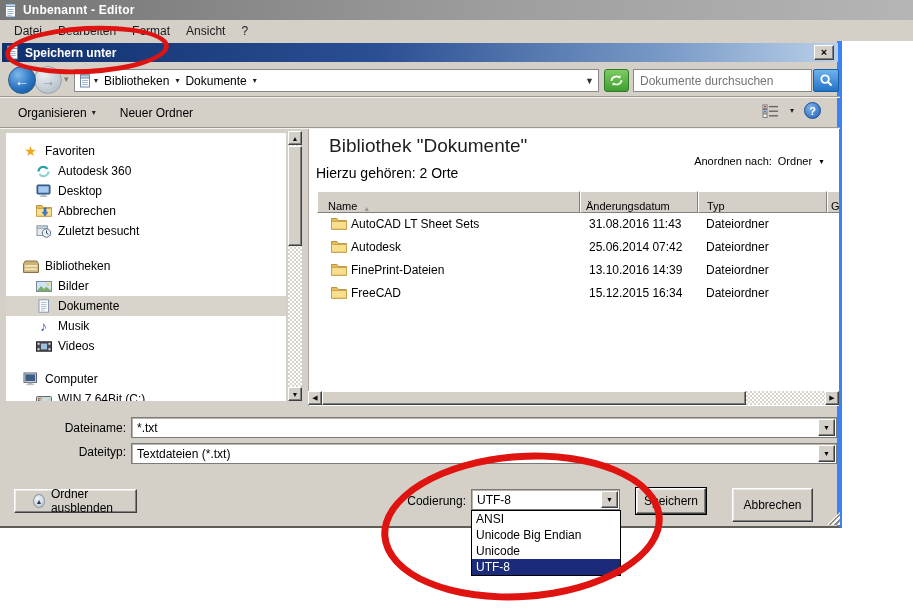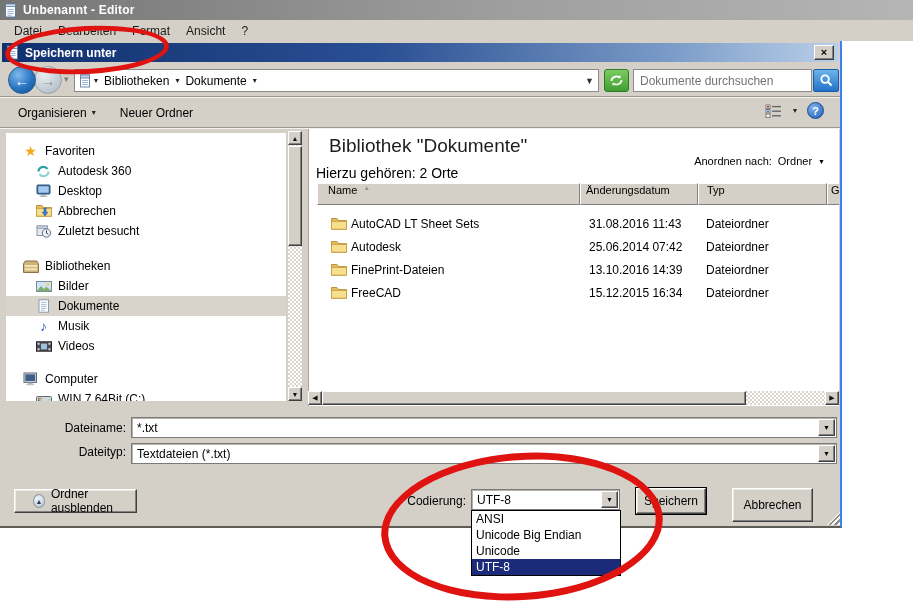--- a/index.html
+++ b/index.html
@@ -17,21 +17,21 @@
   .np-title { color:#fff; font-weight:bold; margin-left:5px; letter-spacing:.2px; }
   .np-menubar { left:0; top:20px; width:913px; height:21px; background:#d4d0c8;
     display:flex; align-items:center; padding-left:6px; }
   .menu-item { padding:2px 8px; color:#1a1a1a; }
 
   .np-client-r { left:843px; top:41px; width:70px; height:572px; background:#fff; z-index:1; }
   .np-client-b { left:0; top:528px; width:913px; height:85px; background:#fff; z-index:1; }
 
   
   .dialog { left:0; top:41px; width:842px; height:487px; background:#d4d0c8;
-    border-right:2px solid #3b82f6; border-bottom:2px solid #5f5d57; z-index:10; }
+    border-right:5px solid #3b82f6; border-bottom:2px solid #5f5d57; z-index:10; }
   .dlg-titlebar { left:2px; top:2px; width:836px; height:19px;
     background:linear-gradient(to right,#10306e,#2a4f93 45%,#7b9cc8 80%,#b9cfe8);
     display:flex; align-items:center; padding-left:4px; }
   .dlg-title { color:#fff; font-weight:bold; margin-left:5px; }
   .close-btn { position:absolute; right:4px; top:2px; width:20px; height:15px;
     background:#d4d0c8; border:1px solid; border-color:#fff #404040 #404040 #fff;
     box-shadow:inset -1px -1px 0 #808080;
     font-size:11px; font-weight:bold; text-align:center; line-height:13px; }
 
   
@@ -94,22 +94,22 @@
   .scroll-thumb { position:absolute; background:#d4d0c8; border:1px solid;
     border-color:#fff #404040 #404040 #fff; box-shadow:inset -1px -1px 0 #808080; }
 
   .panel { left:308px; top:0; width:531px; height:277px; background:#fff;
     border-left:1px solid #a9a59c; overflow:hidden; }
   .lib-title { left:20px; top:6px; font-size:19px; color:#1e1e1e; }
   .lib-sub { left:7px; top:36px; font-size:14px; }
   .arrange { right:14px; top:26px; position:absolute; font-size:11px; display:flex; align-items:center; gap:6px; }
   .arrange .caret { font-size:7px; }
 
-  .col-head { position:absolute; top:54px; height:22px; background:#d4d0c8;
-    border:1px solid; border-color:#fff #808080 #808080 #fff; display:flex; align-items:flex-start;
+  .col-head { position:absolute; top:62px; height:22px; background:#d4d0c8;
+    border:1px solid; border-color:#fff #808080 #808080 #fff; display:flex; align-items:flex-end;
     font-size:11px; padding-left:8px; overflow:hidden; white-space:nowrap; }
   .sort-glyph { font-size:7px; color:#9a968c; margin-left:6px; }
 
   .frow { position:absolute; left:0; width:531px; height:23px; }
   .frow .ficon { position:absolute; left:22px; top:4px; }
   .frow .fname { position:absolute; left:42px; top:4px; white-space:nowrap; }
   .frow .fdate { position:absolute; left:280px; top:4px; white-space:nowrap; }
   .frow .ftype { position:absolute; left:397px; top:4px; white-space:nowrap; }
 
   

